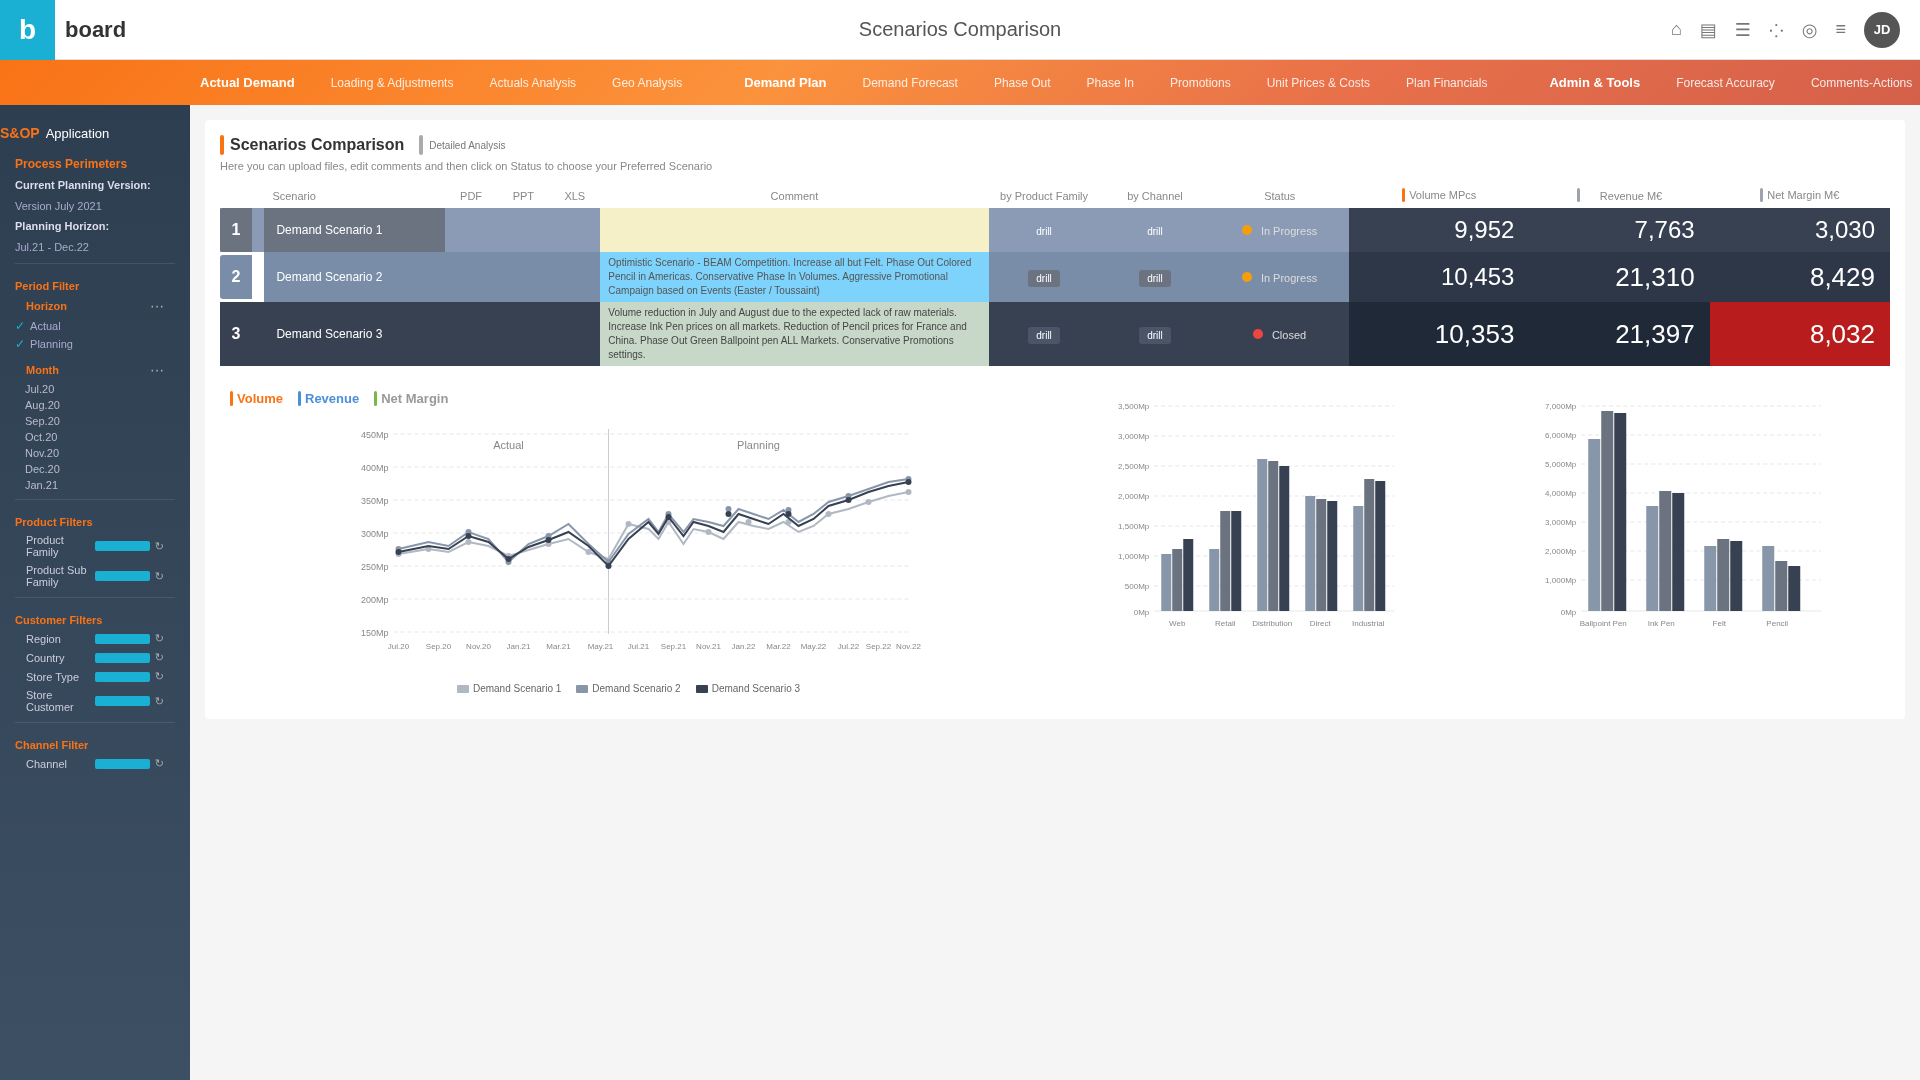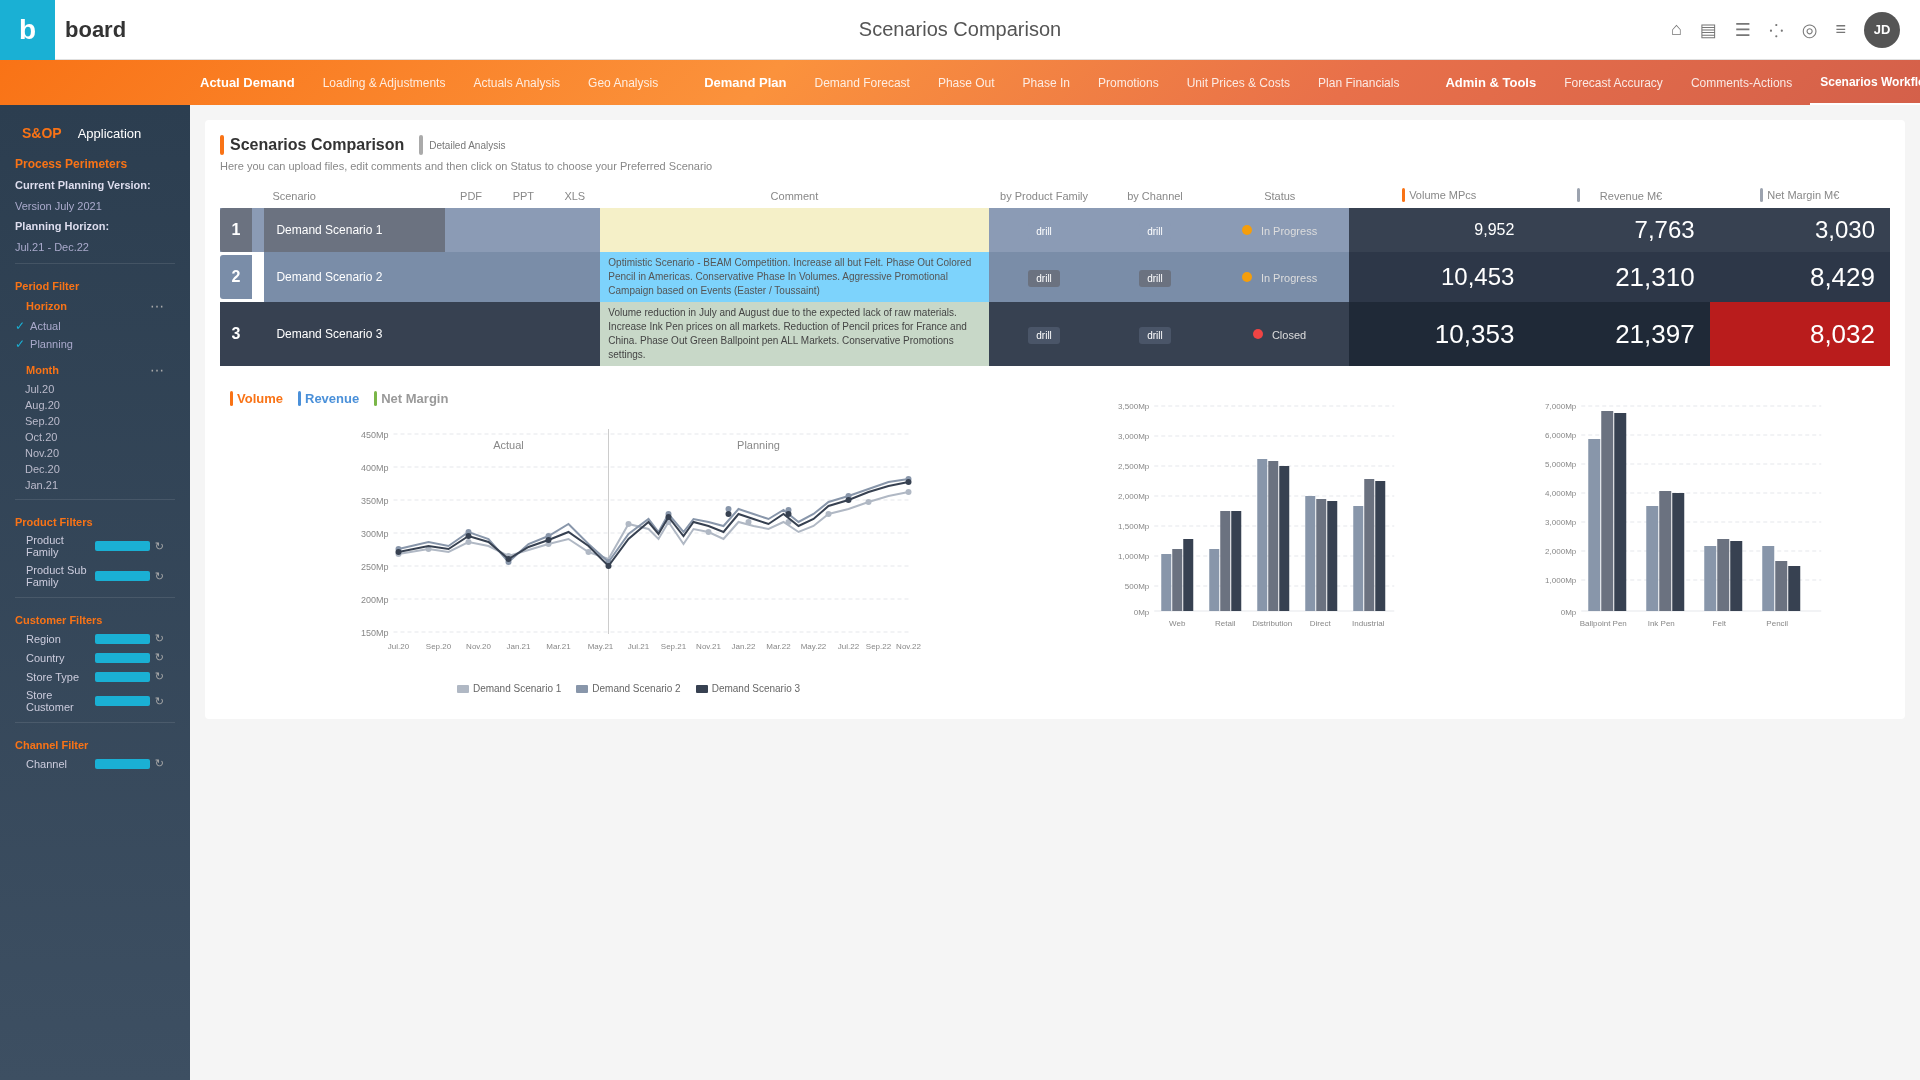--- a/index.html
+++ b/index.html
@@ -67,21 +67,21 @@
       font-weight: bold;
     }
 
     
     .nav-bar {
       height: 45px;
       background: linear-gradient(135deg, #f97316 0%, #fb923c 40%, #e8704a 70%, #d4604a 100%);
       display: flex;
       align-items: center;
       padding: 0 0 0 190px;
-      gap: 8px;
+      gap: 16px;
       overflow: hidden;
     }
     .nav-section-label {
       color: #fff;
       font-weight: bold;
       font-size: 13px;
       padding: 0 10px;
       white-space: nowrap;
     }
     .nav-item {
@@ -415,21 +415,21 @@
   <div class="nav-separator"></div>
   <span class="nav-section-label">Admin &amp; Tools</span>
   <span class="nav-item">Forecast Accuracy</span>
   <span class="nav-item">Comments-Actions</span>
   <span class="nav-item active">Scenarios Workflow</span>
 </div>
 
 <div class="main-layout">
 
   <div class="sidebar">
-    <div style="padding: 5px 22px 8px; display:flex; align-items:center; gap:16px;">
+    <div style="padding: 5px 0 8px; display:flex; align-items:center; gap:6px;">
       <span style="color:#f97316; font-weight:bold; font-size:14px;">S&amp;OP</span>
       <span style="color:#fff; font-size:13px;">Application</span>
     </div>
 
     <div class="sidebar-section-title">Process Perimeters</div>
     <div class="sidebar-info"><strong>Current Planning Version:</strong></div>
     <div class="sidebar-info">Version July 2021</div>
     <div class="sidebar-info"><strong>Planning Horizon:</strong></div>
     <div class="sidebar-info">Jul.21 - Dec.22</div>
 
@@ -571,21 +571,21 @@
               <button class="drill-btn">drill</button>
             </td>
             <td style="background:#8b9bb5; text-align:center;">
               <button class="drill-btn">drill</button>
             </td>
             <td style="background:#8b9bb5; text-align:center;">
               <span class="status-dot yellow"></span>
               <span class="status-text">In Progress</span>
             </td>
             <td style="background:#374151; text-align:right; padding:0 15px;">
-              <span style="font-size:16px; font-weight:300; color:#fff;">9,952</span>
+              <span style="font-size:24px; font-weight:300; color:#fff;">9,952</span>
             </td>
             <td style="background:#374151; text-align:right; padding:0 15px;">
               <span style="font-size:24px; font-weight:300; color:#fff;">7,763</span>
             </td>
             <td style="background:#374151; text-align:right; padding:0 15px;">
               <span style="font-size:24px; font-weight:300; color:#fff;">3,030</span>
             </td>
           </tr>
 
           <tr class="scenario-row">

